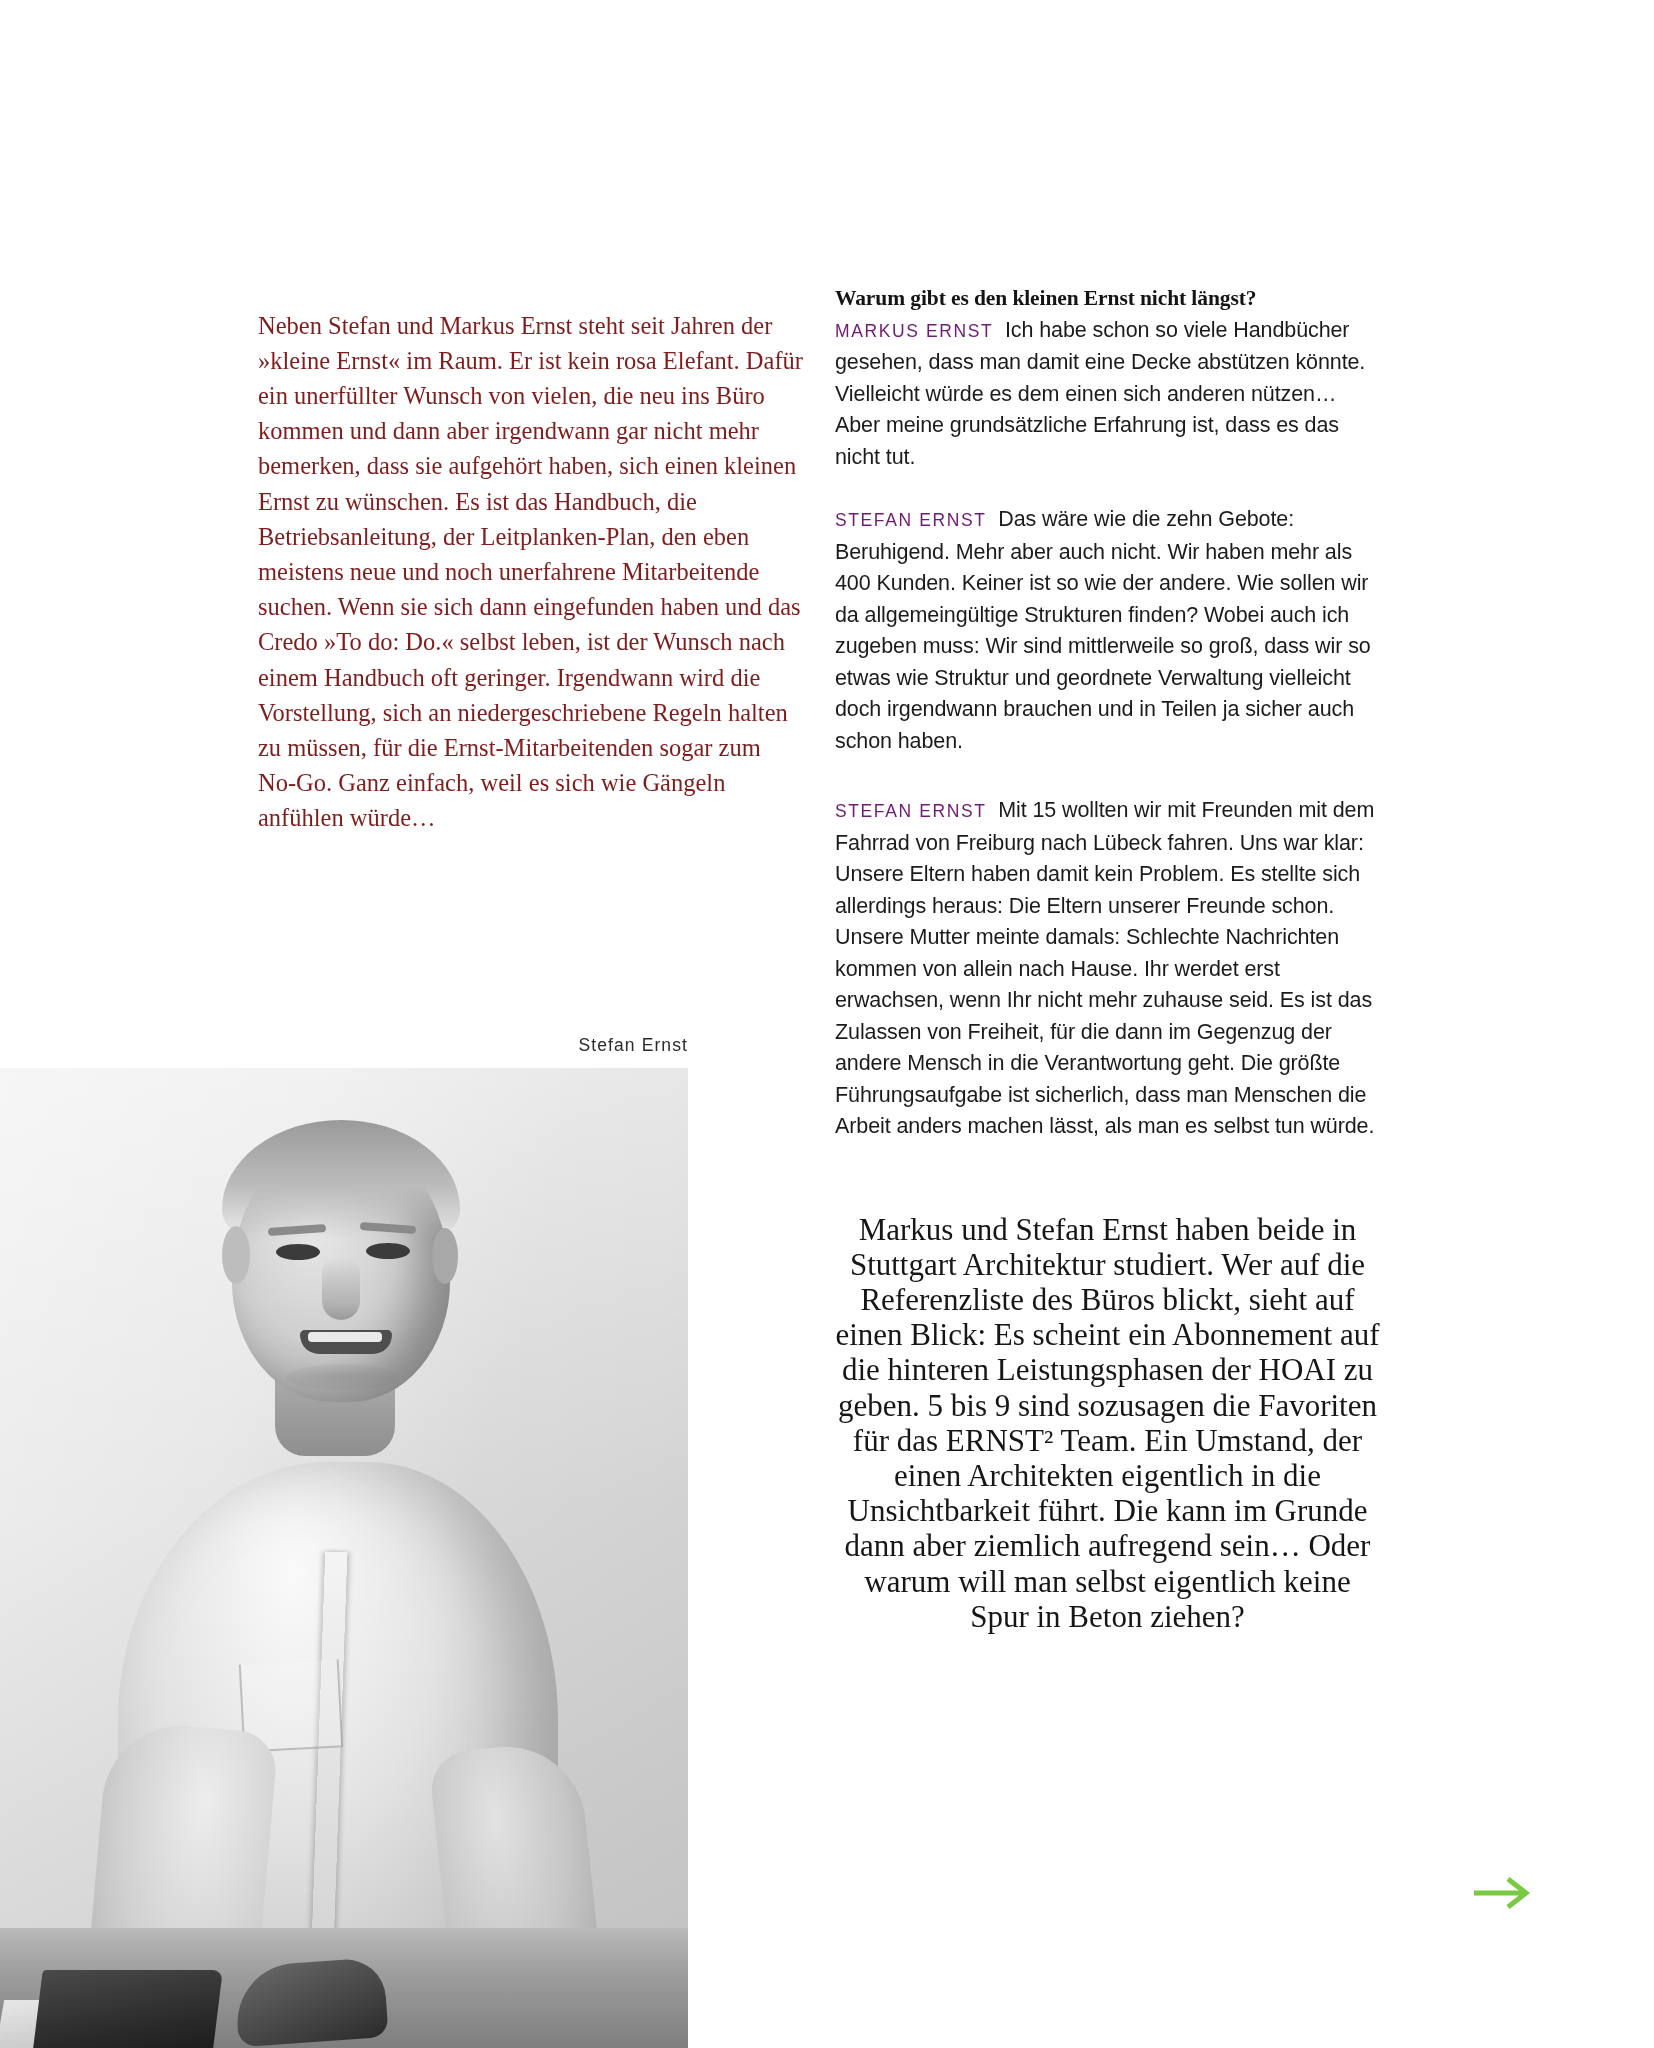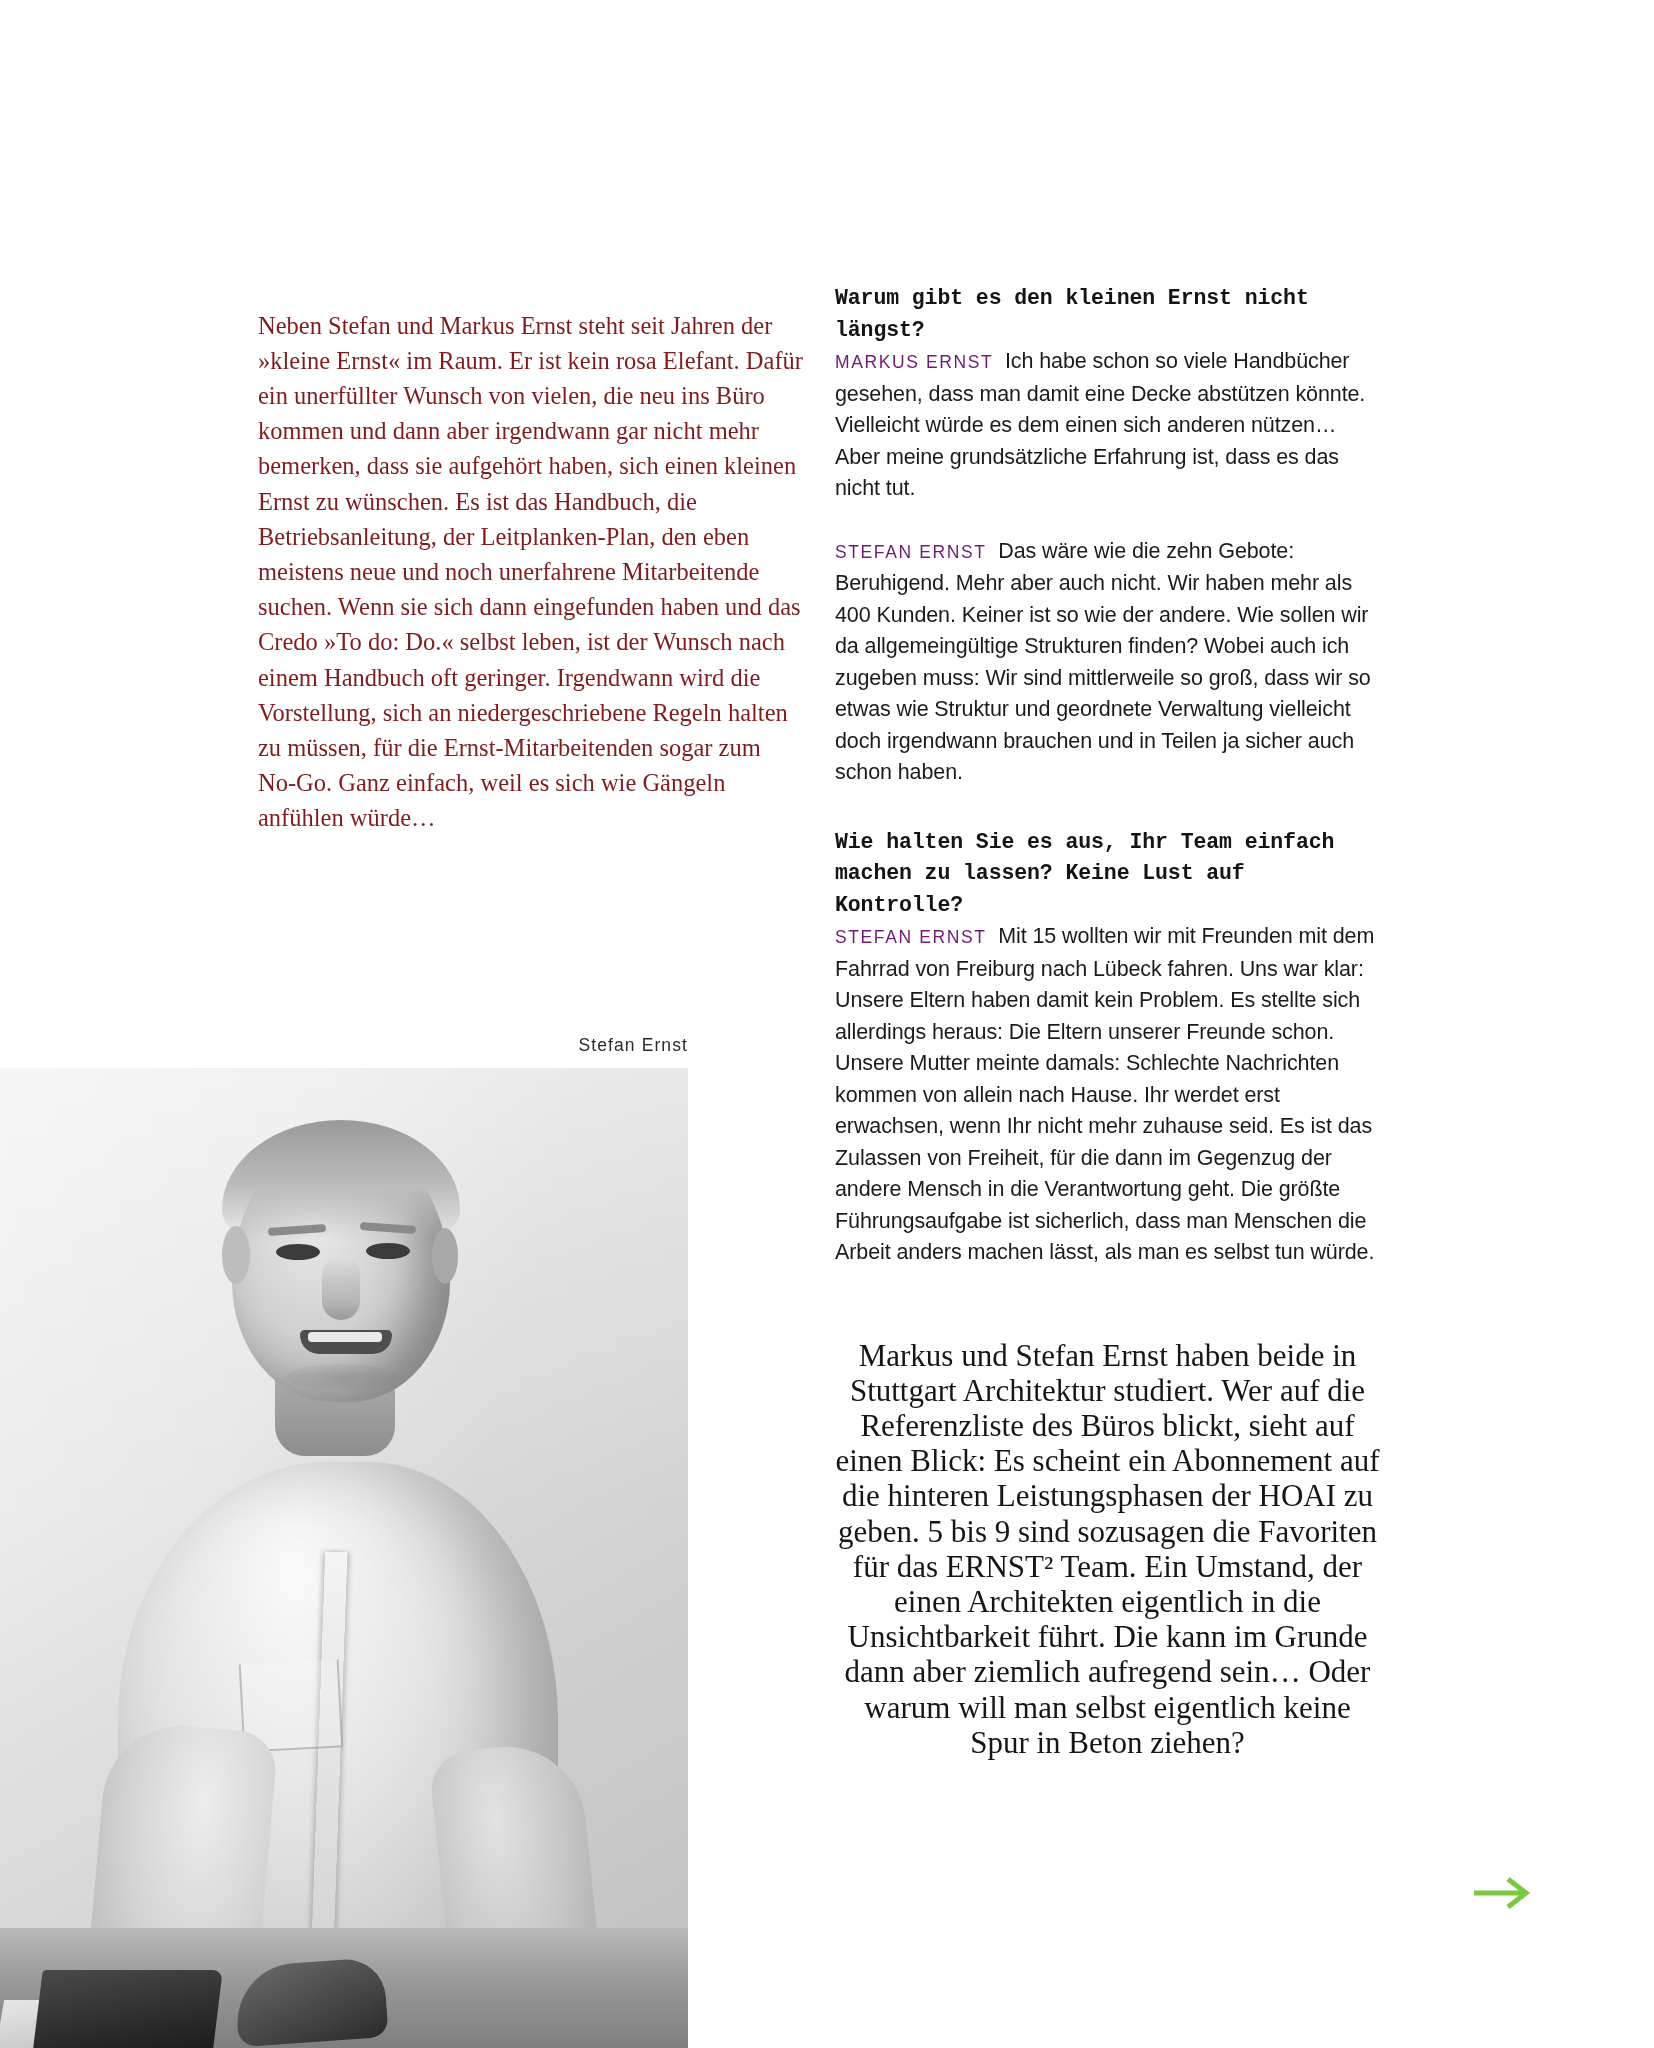--- a/index.html
+++ b/index.html
@@ -222,21 +222,21 @@
     border-radius:50%; }
 
   
   .right-col {
     position: absolute;
     left: 835px;
     top: 283px;
     width: 545px;
   }
   .q {
-    font-family: Liberation Mono, monospace;
+    font-family: Liberation Serif, serif;
     font-weight: bold;
     font-size: 21.5px;
     line-height: 31.5px;
     color: #141414;
     letter-spacing: -0.1px;
   }
   .a {
     font-family: "Liberation Sans", sans-serif;
     font-size: 21.5px;
     line-height: 31.5px;
@@ -316,21 +316,20 @@
     </div>
 
     <div class="gap-md"></div>
 
     <div class="a">
       <span class="speaker">STEFAN ERNST</span>&nbsp;&nbsp;<span>Das wäre wie die zehn Gebote: Beruhigend. Mehr aber auch nicht. Wir haben mehr als 400 Kunden. Keiner ist so wie der andere. Wie sollen wir da allgemeingültige Strukturen finden? Wobei auch ich zugeben muss: Wir sind mittlerweile so groß, dass wir so etwas wie Struktur und geordnete Verwaltung vielleicht doch irgendwann brauchen und in Teilen ja sicher auch schon haben.</span>
     </div>
 
     <div class="gap-lg"></div>
 
-    <div class="q">Wie halten Sie es aus, Ihr Team einfach machen zu lassen? Keine Lust auf Kontrolle?</div>
     <div class="a">
       <span class="speaker">STEFAN ERNST</span>&nbsp;&nbsp;<span>Mit 15 wollten wir mit Freunden mit dem Fahrrad von Freiburg nach Lübeck fahren. Uns war klar: Unsere Eltern haben damit kein Problem. Es stellte sich allerdings heraus: Die Eltern unserer Freunde schon. Unsere Mutter meinte damals: Schlechte Nachrichten kommen von allein nach Hause. Ihr werdet erst erwachsen, wenn Ihr nicht mehr zuhause seid. Es ist das Zulassen von Freiheit, für die dann im Gegenzug der andere Mensch in die Verantwortung geht. Die größte Führungsaufgabe ist sicherlich, dass man Menschen die Arbeit anders machen lässt, als man es selbst tun würde.</span>
     </div>
 
     <div class="gap-lg"></div>
 
     <p class="serif-right">Markus und Stefan Ernst haben beide in Stuttgart Architektur studiert. Wer auf die Referenzliste des Büros blickt, sieht auf einen Blick: Es scheint ein Abonnement auf die hinteren Leistungsphasen der HOAI zu geben. 5 bis 9 sind sozusagen die Favoriten für das ERNST² Team. Ein Umstand, der einen Architekten eigentlich in die Unsichtbarkeit führt. Die kann im Grunde dann aber ziemlich aufregend sein… Oder warum will man selbst eigentlich keine Spur in Beton ziehen?</p>
   </div>
 
   <div class="next-arrow">

